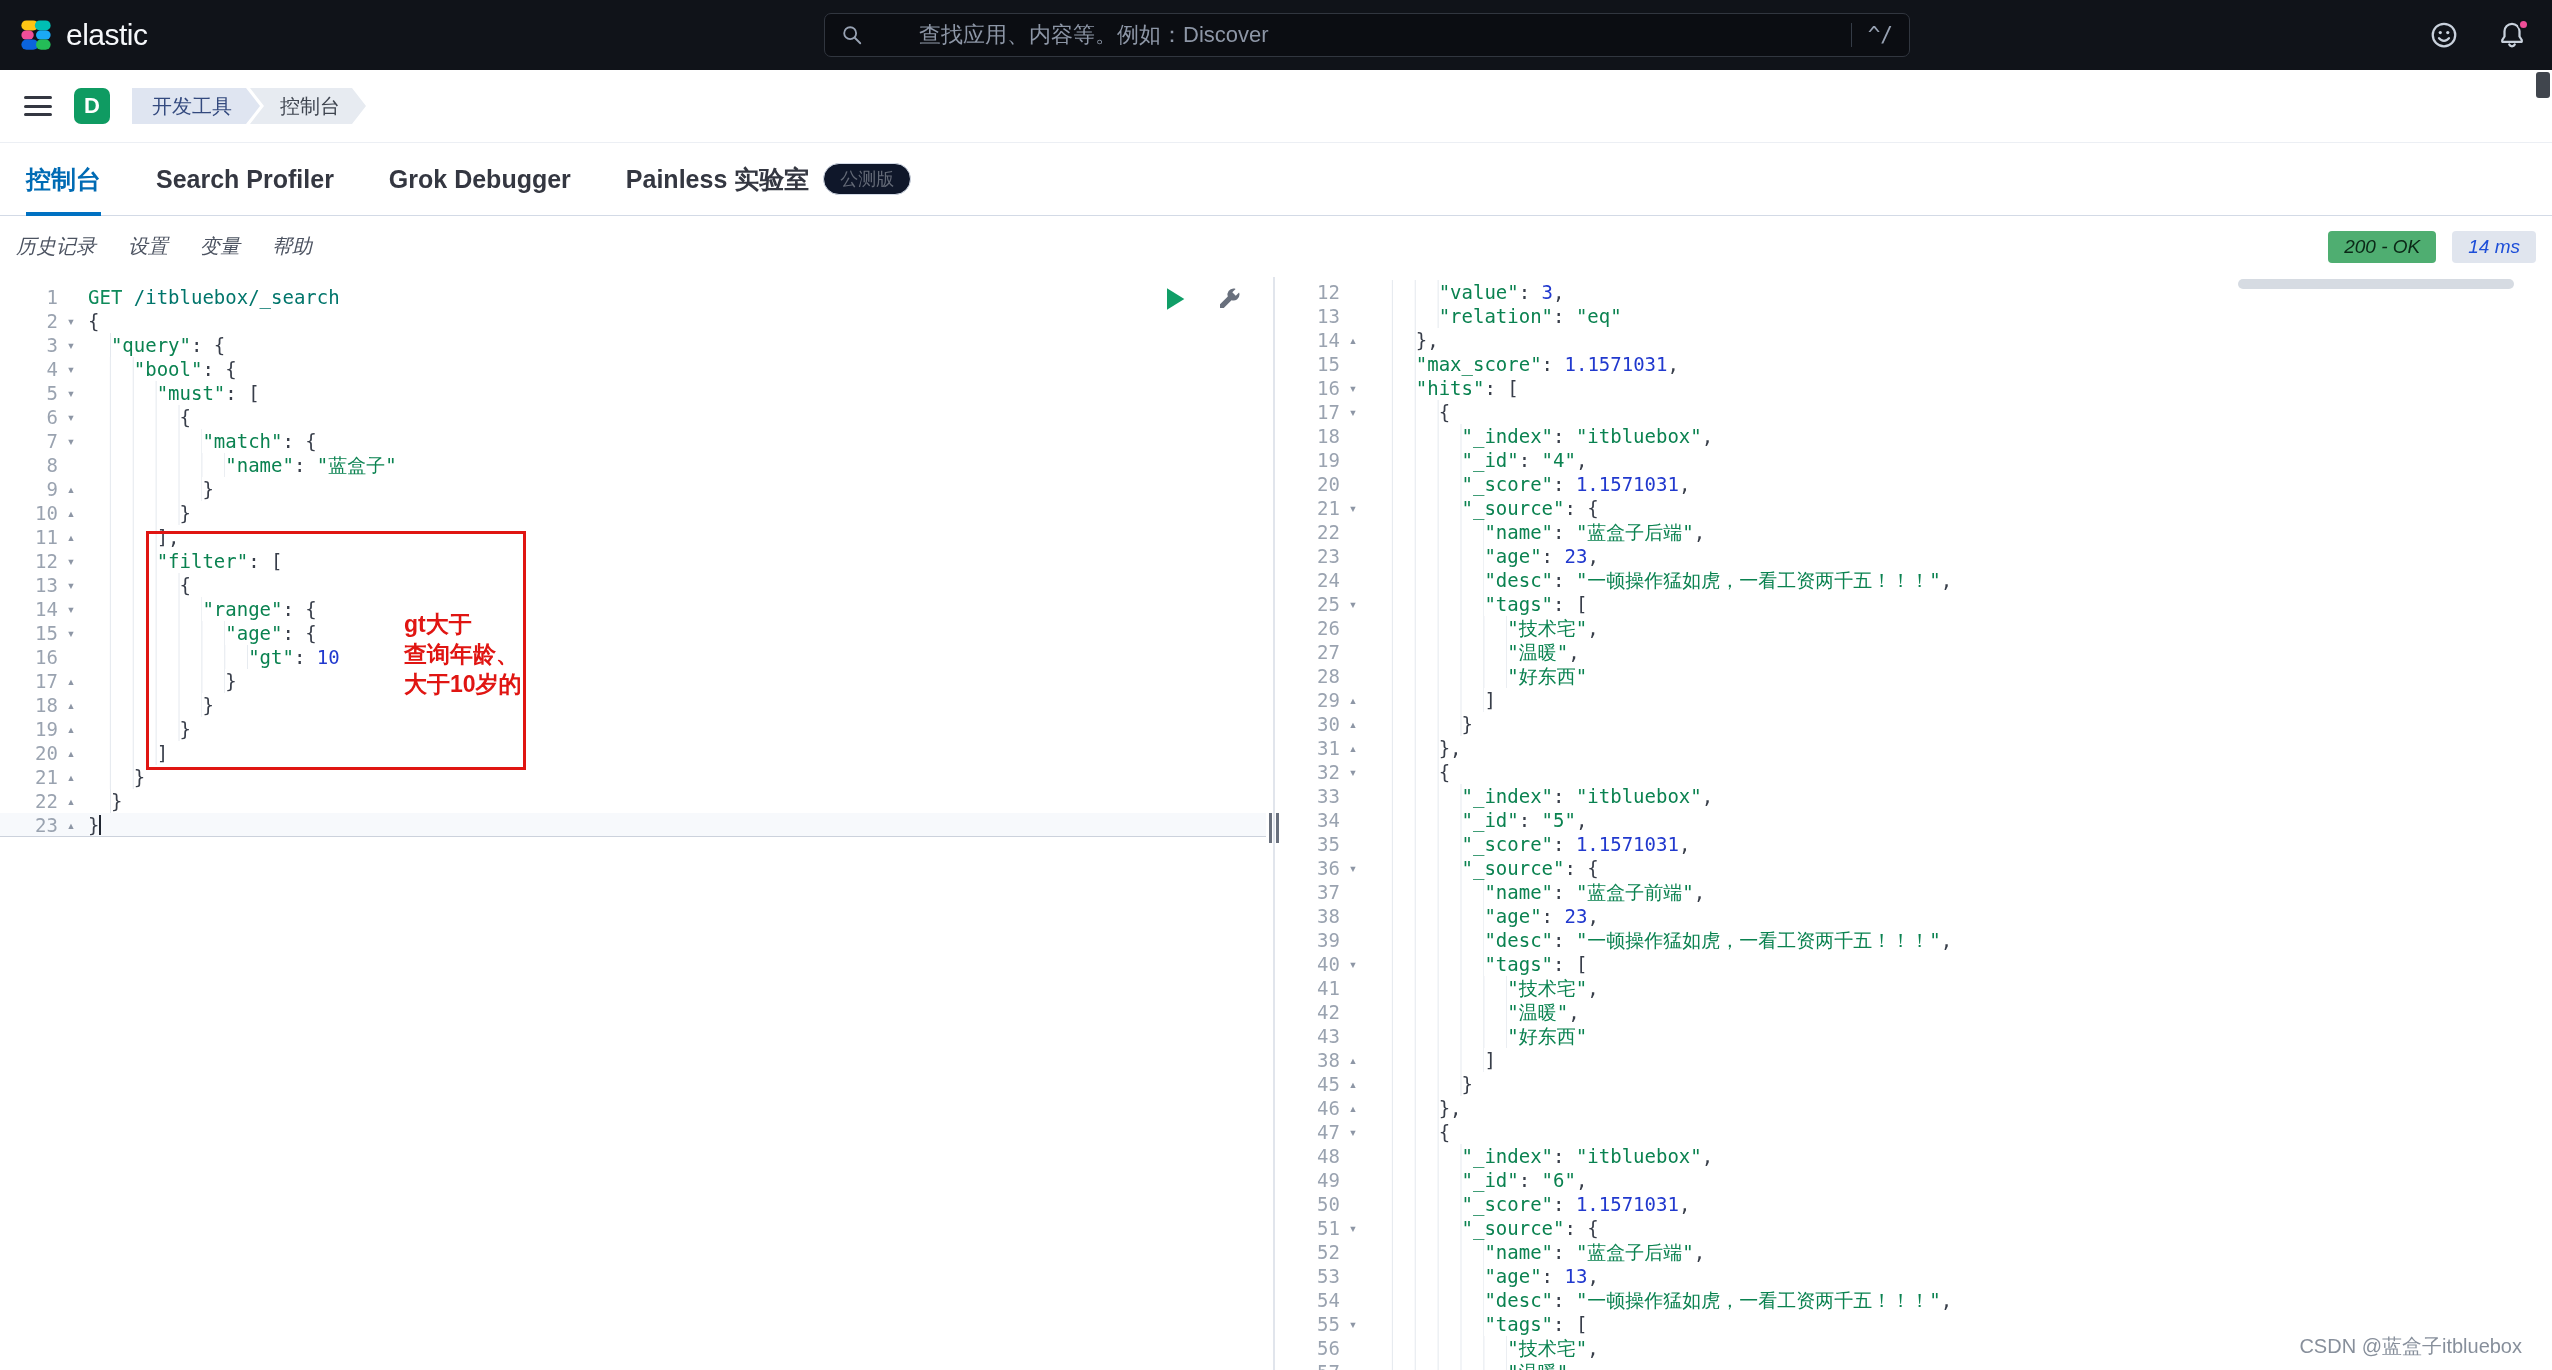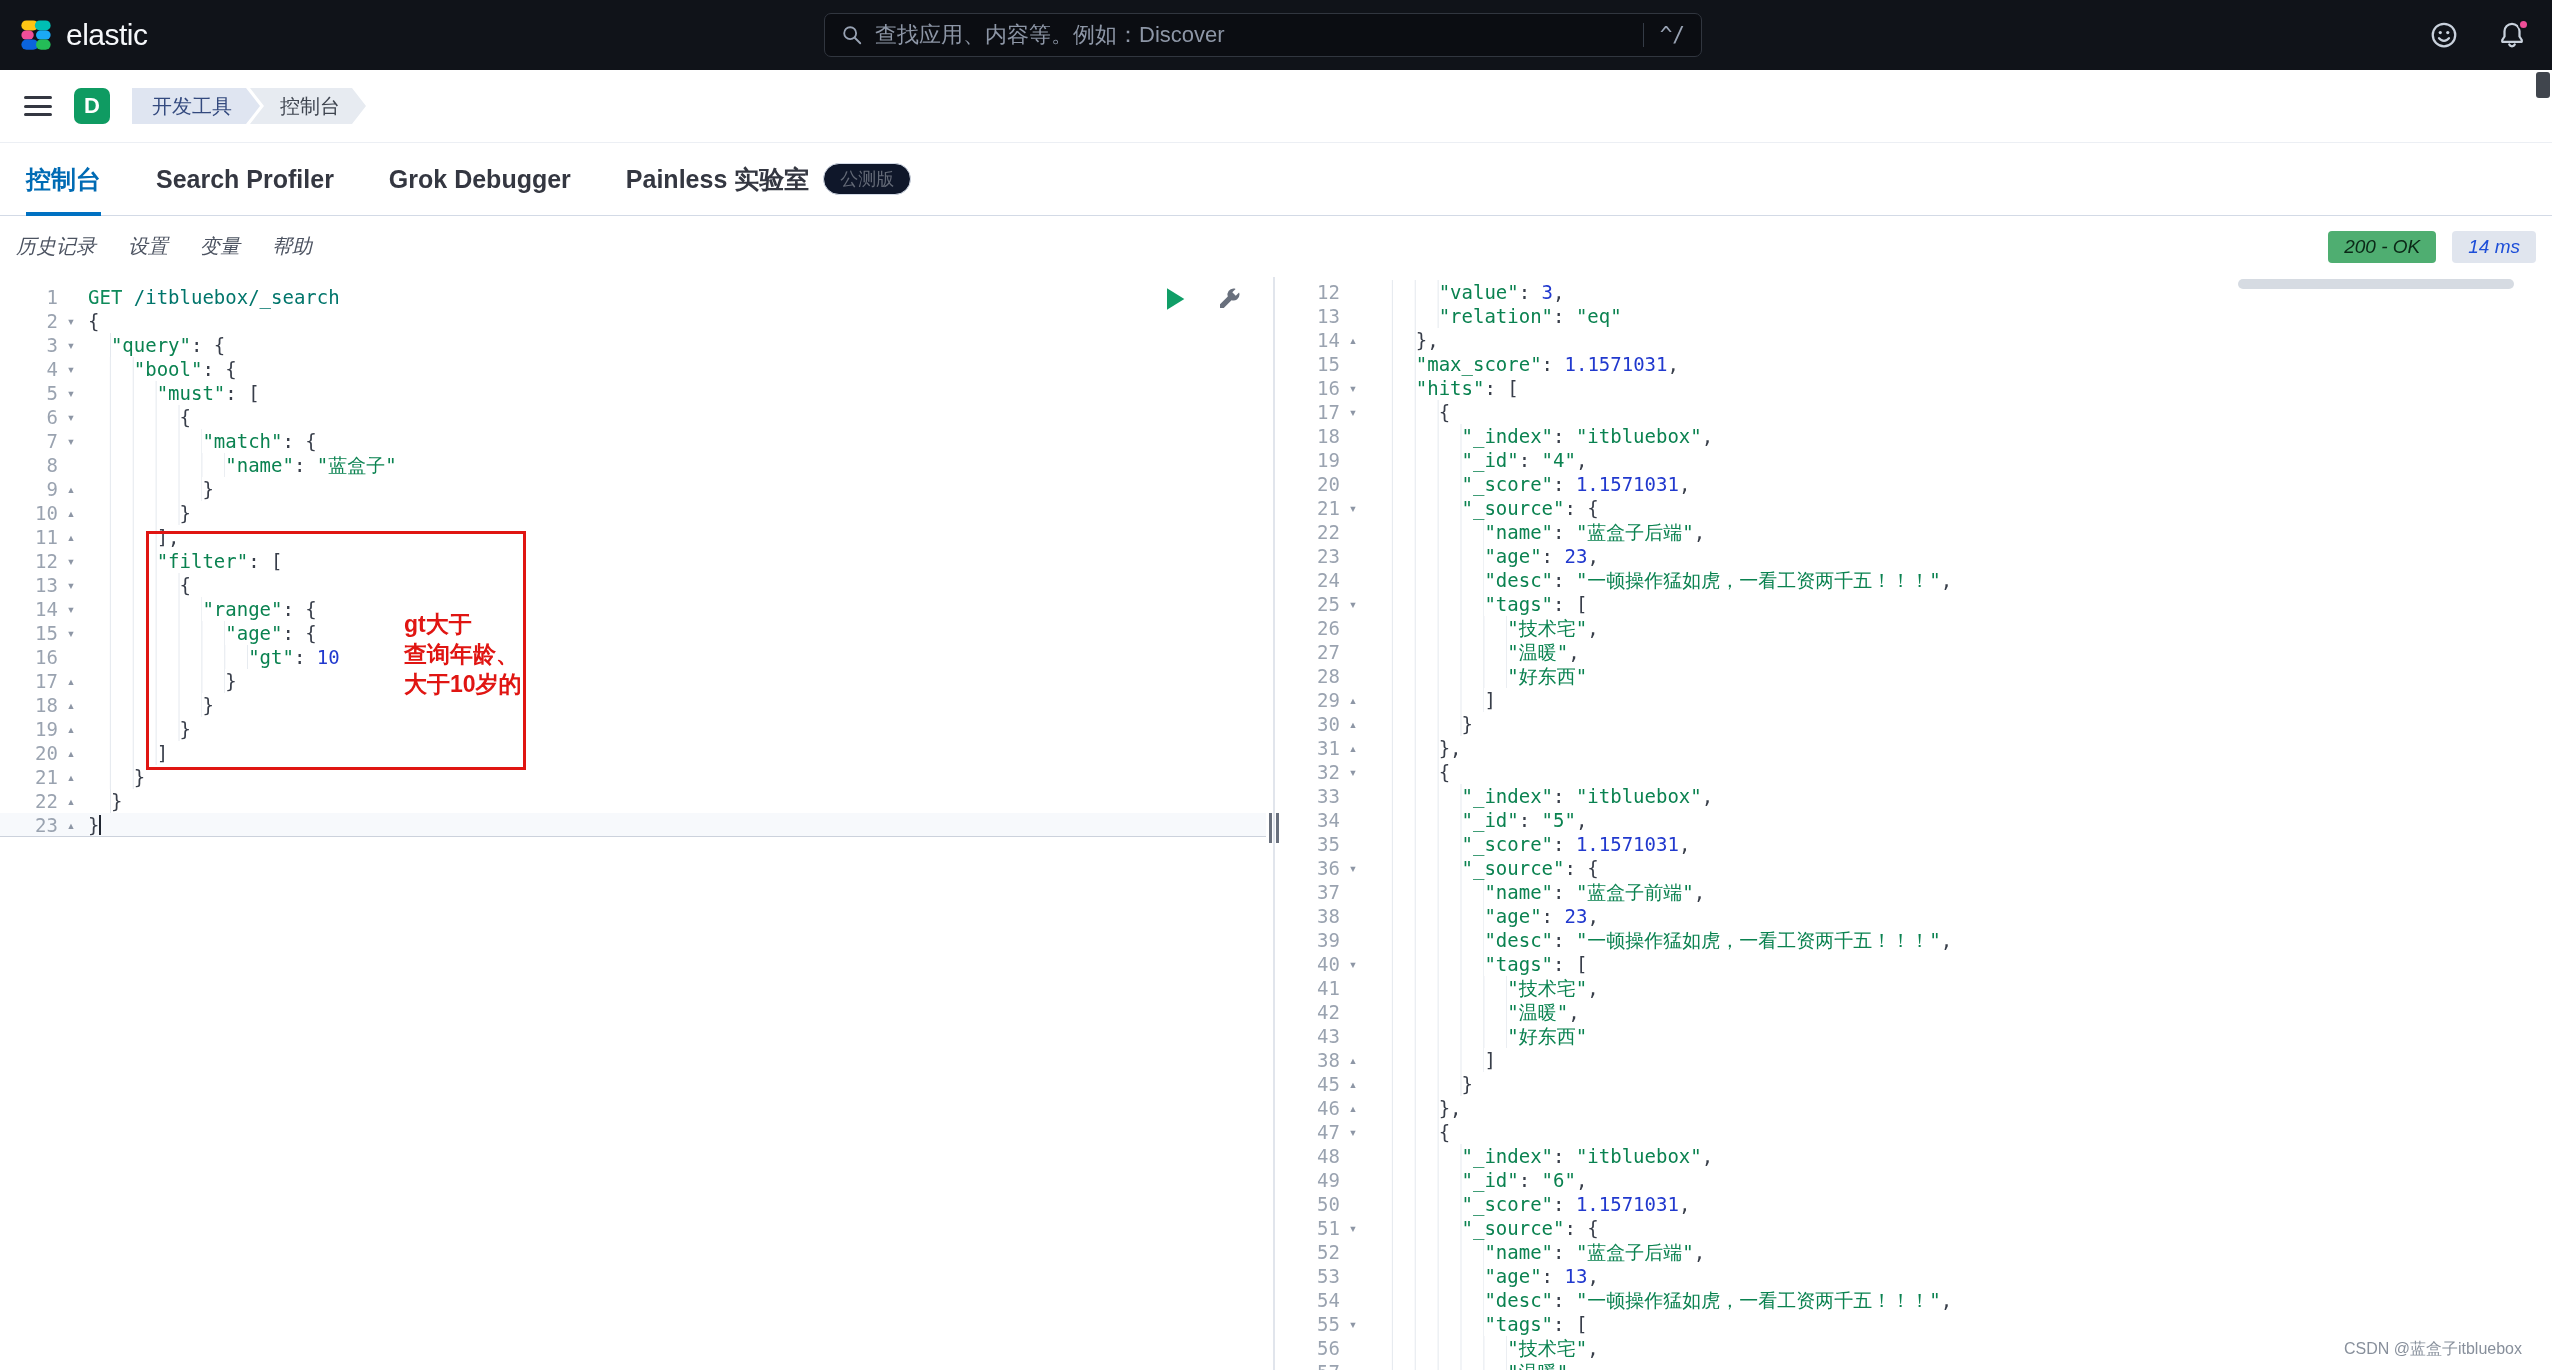--- a/index.html
+++ b/index.html
@@ -4,23 +4,23 @@
 <style>
   * { box-sizing: border-box; margin: 0; padding: 0; }
   html,body { width:2552px; height:1370px; overflow:hidden; background:#fff;
     font-family:"Liberation Sans", sans-serif; }
 
   
   .top-header { position:absolute; left:0; top:0; width:2552px; height:70px;
     background:#101319; display:flex; align-items:center; }
   .brand { display:flex; align-items:center; gap:12px; padding-left:18px; }
   .brand-name { color:#f5f7fa; font-size:30px; letter-spacing:-0.5px; font-weight:500; }
-  .global-search { position:absolute; left:824px; top:13px; width:878px; height:44px;
+  .global-search { position:absolute; left:824px; top:13px; width:1086px; height:44px;
     background:#0b0d12; border:1px solid #31363f; border-radius:7px;
-    display:flex; align-items:center; padding:0 16px; }
+    display:flex; align-items:center; padding:0 16px;gap:44px; }
   .global-search input { flex:1; background:transparent; border:none; outline:none;
     color:#aeb6c2; font-size:22px; font-family:"Liberation Sans",sans-serif; }
   .global-search input::placeholder { color:#8d96a6; }
   .search-shortcut { color:#98a2b3; font-size:21px; padding-left:16px; margin-left:8px;
     border-left:1px solid #343b46; font-family:"DejaVu Sans Mono",monospace; }
   .header-icons { position:absolute; right:22px; top:0; height:70px; display:flex;
     align-items:center; gap:32px; }
   .icon-btn { position:relative; width:36px; height:36px; display:flex; align-items:center;
     justify-content:center; cursor:pointer; }
   .notif-dot { position:absolute; right:1px; top:2px; width:11px; height:11px;
@@ -102,21 +102,21 @@
     border:3px solid #e01512; pointer-events:none; }
   .annotation-text { position:absolute; left:404px; top:332px; color:#e01512; font-weight:700;
     font-size:23px; line-height:30px; pointer-events:none; }
 
   .h-scroll-thumb { position:absolute; left:956px; top:2px; width:276px; height:10px;
     border-radius:5px; background:#d6dbe2; cursor:pointer; }
 
   .page-scroll-thumb { position:absolute; right:2px; top:72px; width:14px; height:26px;
     background:#40454d; border-radius:3px; cursor:pointer; }
 
-  .watermark { position:absolute; right:30px; bottom:10px; font-size:16px;
+  .watermark { position:absolute; right:30px; bottom:10px; font-size:20px;
     color:rgba(105,115,130,0.8); }
 </style>
 </head>
 <body>
 
 <header class="top-header">
   <div class="brand">
     <svg width="36" height="36" viewBox="0 0 32 32">
       <rect x="3" y="3" width="15" height="9" rx="4.5" fill="#fec514"></rect>
       <rect x="15" y="3" width="14" height="9" rx="4.5" fill="#00bfb3"></rect>

